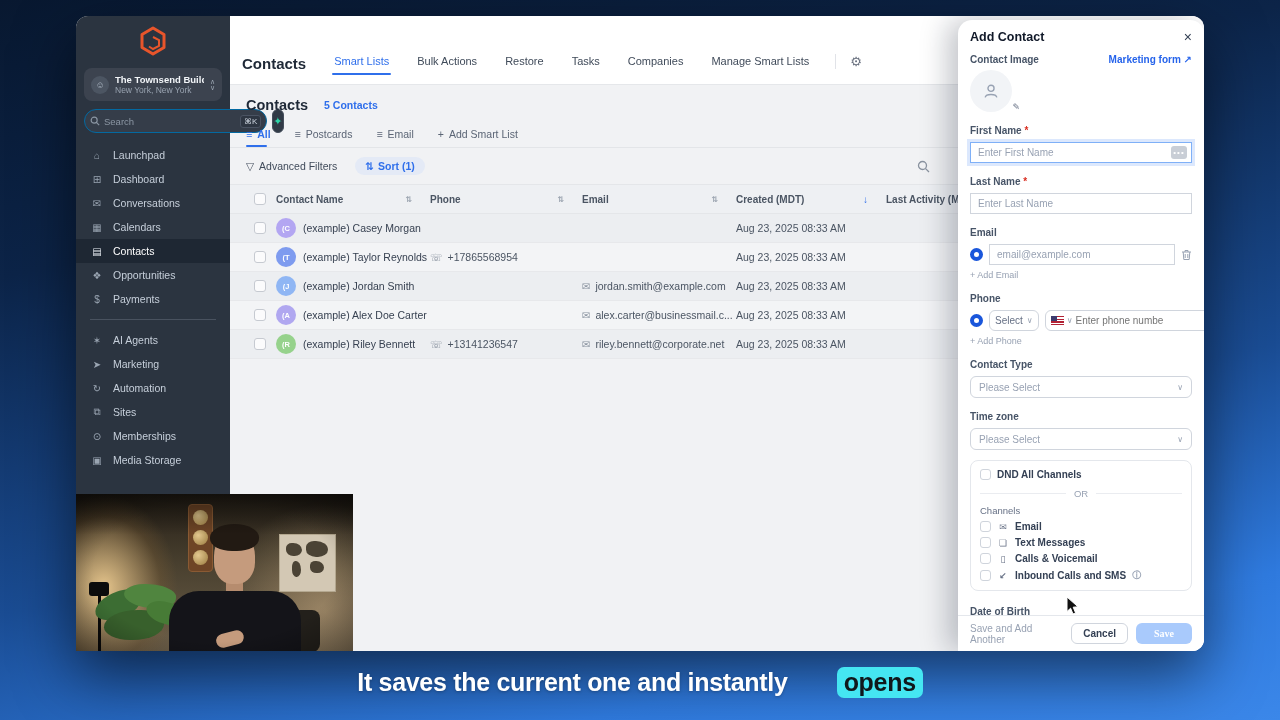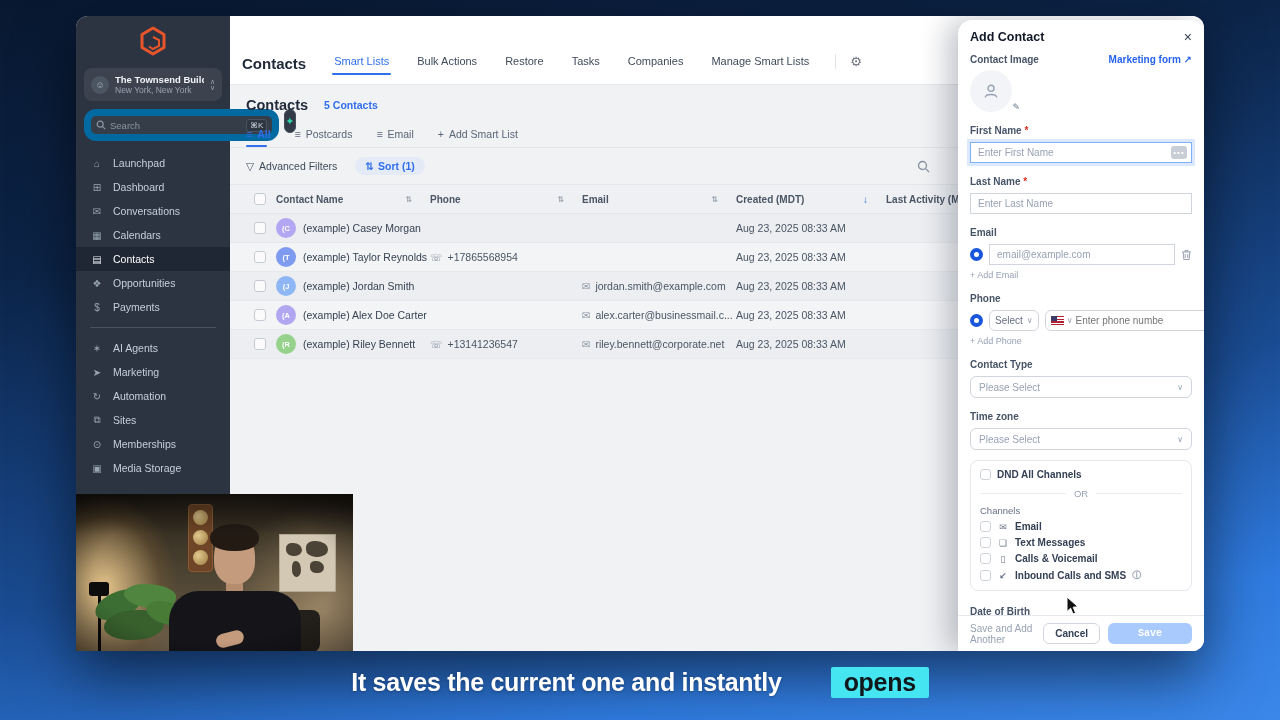--- a/index.html
+++ b/index.html
@@ -12,21 +12,21 @@
   
   .sidebar{position:absolute;left:0;top:0;bottom:0;width:154px;background:#2b3440;color:#c6cfda;}
   .logo-wrap{height:50px;display:flex;align-items:center;justify-content:center;}
   .account-card{margin:2px 8px 8px;background:#3c434f;border-radius:8px;padding:6px 7px;display:flex;align-items:center;gap:6px;}
   .acc-avatar{width:18px;height:18px;border-radius:50%;background:#4c5562;color:#aeb8c4;font-size:9px;display:flex;align-items:center;justify-content:center;flex:0 0 auto;}
   .acc-text{flex:1;min-width:0;}
   .acc-name{font-size:9.5px;font-weight:700;color:#f2f5f8;white-space:nowrap;overflow:hidden;}
   .acc-loc{font-size:8.5px;color:#99a3b0;white-space:nowrap;overflow:hidden;}
   .acc-chev{font-size:7px;line-height:6px;color:#9aa4b1;text-align:center;}
   .search-row{margin:0 8px 10px;display:flex;gap:5px;}
-  .search-box{flex:1;height:32px;background:#353d49;border:7px solid #0369a1;border-radius:12px;display:flex;align-items:center;padding:0 5px;gap:4px;}
+  .search-box{flex:1;height:24px;background:#353d49;border:1px solid #0369a1;border-radius:12px;display:flex;align-items:center;padding:0 5px;gap:4px;}
   .search-box input{flex:1;min-width:0;background:transparent;border:none;outline:none;color:#cdd5df;font-size:9.5px;}
   .search-box input::placeholder{color:#8b96a3;}
   .kbd{font-size:8px;color:#cdd5df;background:#2e3642;border:1px solid #4a5362;border-radius:3px;padding:1px 3px;white-space:nowrap;}
   .ai-btn{width:24px;height:24px;border-radius:6px;background:#313a46;border:1px solid #454e5b;color:#2fd4a7;font-size:11px;display:flex;align-items:center;justify-content:center;}
   .nav{font-size:10.5px;}
   .nav-item{display:flex;align-items:center;gap:9px;padding:6px 14px;cursor:pointer;}
   .nav-item.sel{background:#1e2733;color:#fff;}
   .nav-ic{width:14px;text-align:center;font-size:10px;color:#9aa5b2;flex:0 0 auto;}
   .nav-item.sel .nav-ic{color:#e7ecf2;}
   .nav-div{height:1px;background:#49525f;margin:8px 14px;}
@@ -98,21 +98,21 @@
   .chk{width:11px;height:11px;border:1px solid #cfd4dc;border-radius:3px;background:#fff;flex:0 0 auto;cursor:pointer;}
   .or-row{display:flex;align-items:center;gap:8px;margin:8px 0 6px;}
   .or-line{flex:1;height:1px;background:#eaecf0;}
   .or-text{font-size:9.5px;color:#98a2b3;}
   .ch-label{font-size:9.5px;color:#667085;margin:2px 0 1px;}
   .ch-ic{font-size:9px;color:#667085;width:12px;text-align:center;}
   .info{font-size:9px;color:#98a2b3;}
   .panel-footer{border-top:1px solid #e4e7ec;height:36px;display:flex;align-items:center;padding:0 12px;gap:8px;background:#fff;border-radius:0 0 0 0;}
   .save-add{font-size:10px;color:#98a2b3;margin-right:auto;cursor:pointer;}
   .btn-cancel{font-size:10px;font-weight:600;color:#344054;background:#fff;border:1px solid #d0d5dd;border-radius:6px;padding:4px 11px;cursor:pointer;font-family:inherit;}
-  .btn-save{font-size:10px;font-weight:600;color:#fff;background:#a9cafc;border:none;border-radius:6px;padding:5px 30px;cursor:pointer;font-family:Liberation Mono, monospace;}
+  .btn-save{font-size:10px;font-weight:600;color:#fff;background:#a9cafc;border:none;border-radius:6px;padding:5px 18px;cursor:pointer;font-family:Liberation Serif, serif;}
 
   
   .video{position:absolute;left:76px;top:494px;width:277px;height:157px;background:#17130e;overflow:hidden;z-index:20;}
   .video *{position:absolute;}
   .v-wall{inset:0;background:
     radial-gradient(95px 120px at 10% 60%,rgba(238,204,145,.95),rgba(130,98,55,.3) 60%,transparent 78%),
     radial-gradient(150px 150px at 90% 75%,rgba(196,168,128,.6),transparent 72%),
     linear-gradient(180deg,#241e16 0%,#49402f 45%,#6d5f49 100%);}
   .v-clock{left:112px;top:10px;width:25px;height:68px;background:#6e4526;border:1px solid #8a5a33;border-radius:4px;}
   .v-clock i{position:absolute;left:4px;width:15px;height:15px;border-radius:50%;background:radial-gradient(circle at 35% 35%,#e3c88f,#9a7b3f);}
@@ -133,21 +133,21 @@
   .v-chair{left:216px;top:116px;width:28px;height:42px;background:#23201b;border-radius:8px;}
   .v-body{left:93px;top:97px;width:132px;height:62px;background:#141419;border-radius:30px 30px 0 0;}
   .v-neck{left:150px;top:84px;width:17px;height:16px;background:#b68c6e;}
   .v-head{left:138px;top:38px;width:41px;height:52px;background:#c59b7d;border-radius:46% 46% 42% 42%;}
   .v-hair{left:134px;top:30px;width:49px;height:27px;background:#221a13;border-radius:50% 50% 45% 45%;}
   .v-hand{left:140px;top:138px;width:28px;height:14px;background:#c59b7d;border-radius:8px;transform:rotate(-14deg);}
   .v-vig{inset:0;background:linear-gradient(180deg,rgba(0,0,0,.45),transparent 26%),radial-gradient(ellipse at center,transparent 62%,rgba(0,0,0,.38));}
 
   
   .caption{position:absolute;left:0;right:0;top:667px;display:flex;justify-content:center;align-items:center;gap:9px;font-size:25px;font-weight:800;color:#fff;letter-spacing:-.3px;z-index:30;text-shadow:0 1px 3px rgba(0,0,0,.25);}
-  .cap-hl{background:#45e6f2;color:#10181c;padding:1px 13px;border-radius:2px;text-shadow:none;margin-left:40px;}
+  .cap-hl{background:#45e6f2;color:#10181c;padding:1px 7px;border-radius:7px;text-shadow:none;margin-left:40px;}
 
   .cursor{position:absolute;left:1066px;top:596px;z-index:40;}
 </style>
 </head>
 <body>
 
 <div class="window">
 
   <div class="sidebar">
     <div class="logo-wrap">

